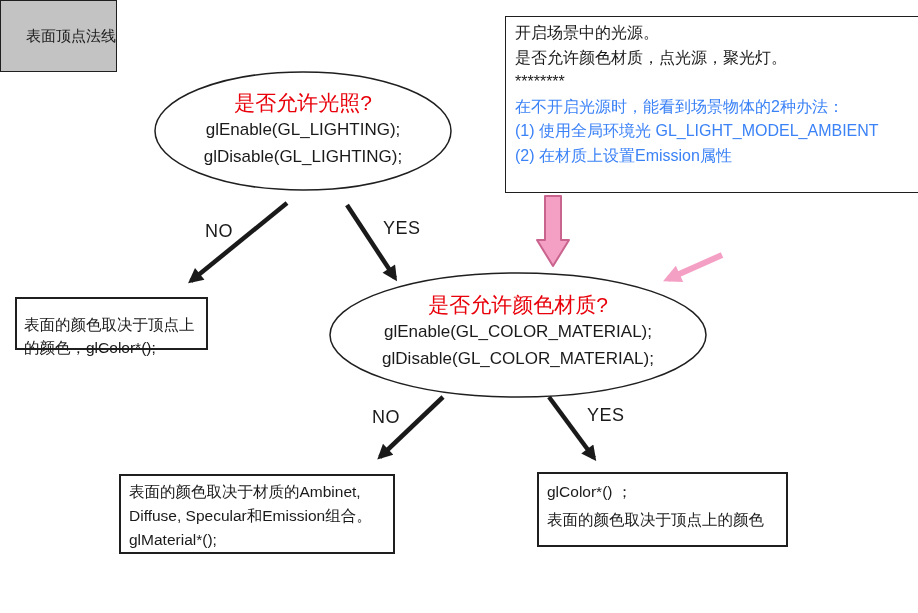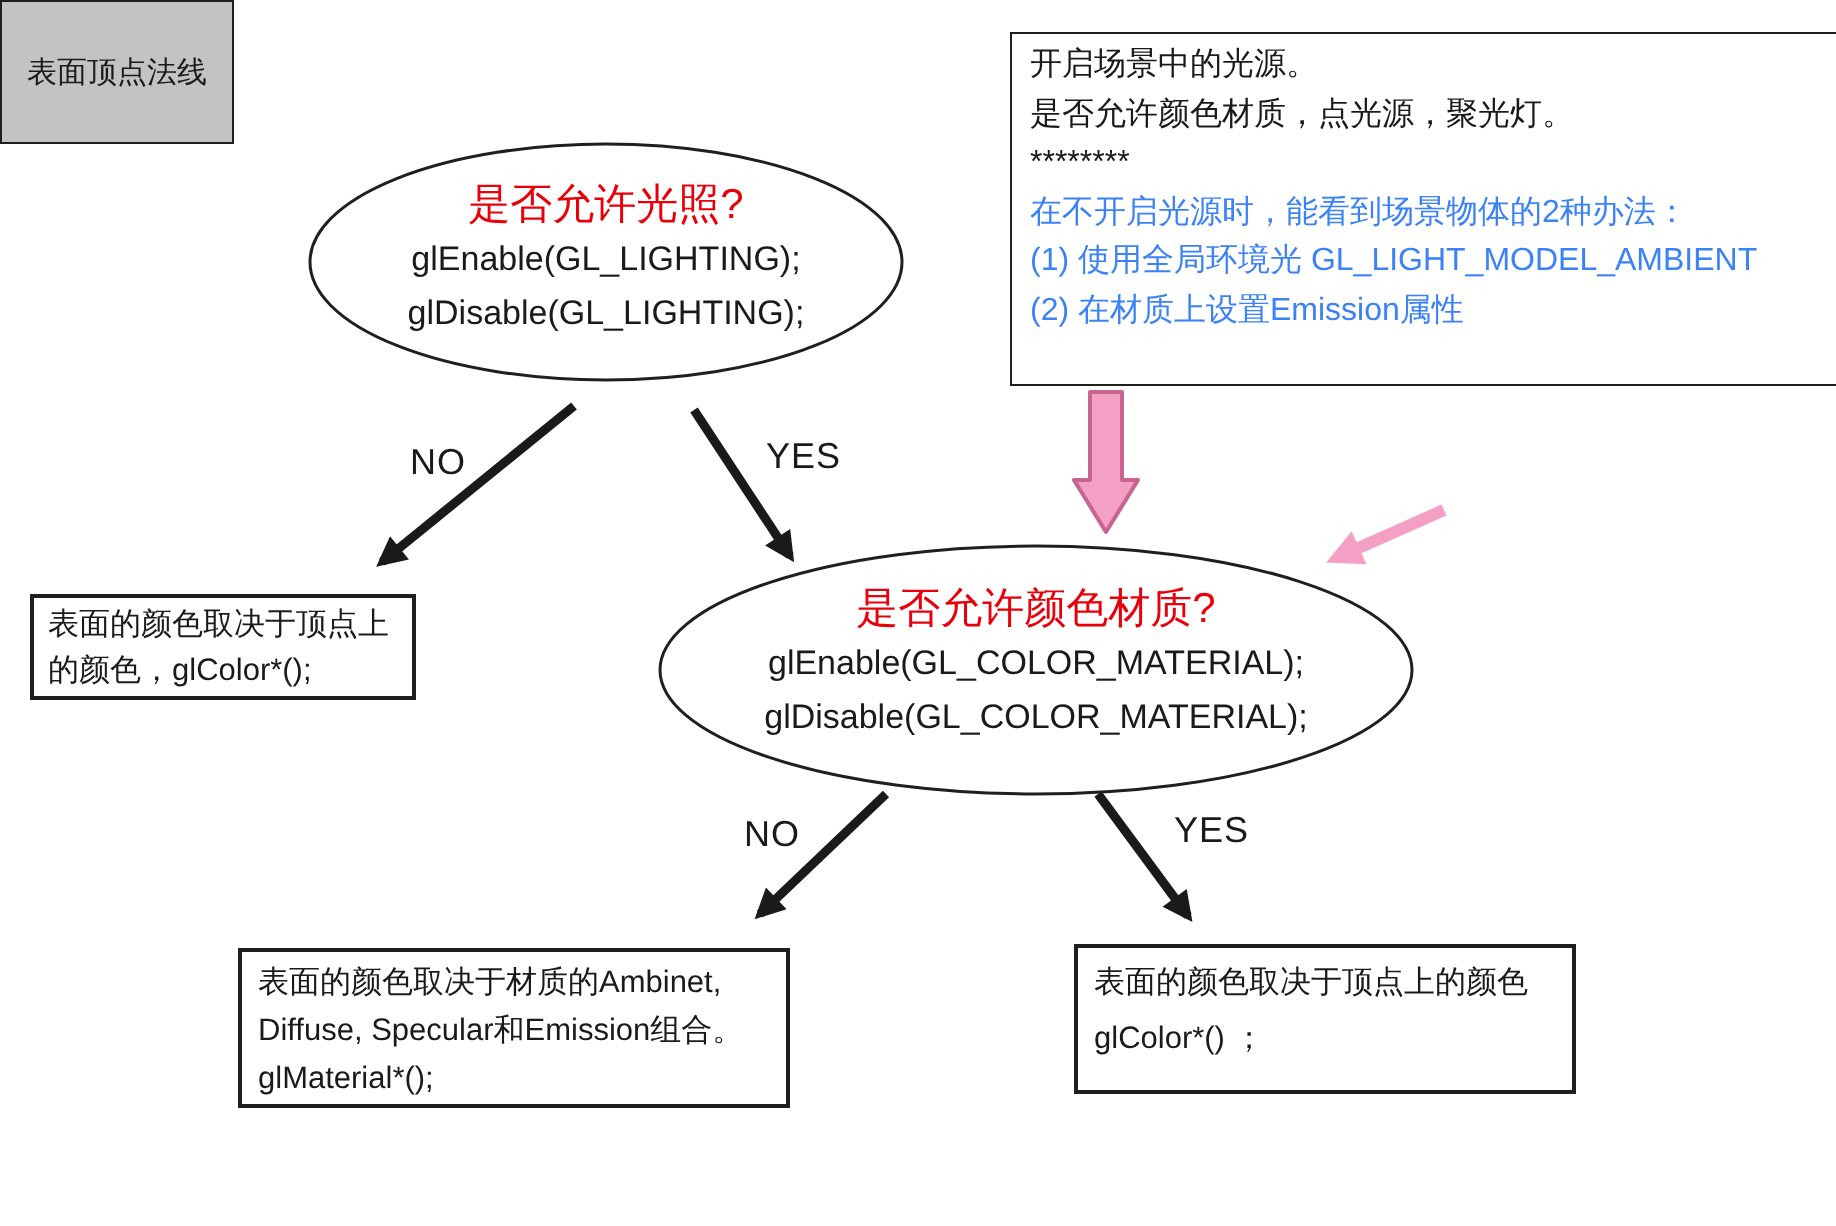--- a/index.html
+++ b/index.html
@@ -10,33 +10,33 @@
   #arrow-layer{position:absolute;left:0;top:0;width:918px;height:613px;}
   .txt-box{position:absolute;background:#ffffff;border:2px solid #1f1f1f;box-sizing:border-box;}
   .txt-box .line{white-space:nowrap;}
   #info-box{
     left:505px;top:16px;width:482px;height:177px;border-width:1.5px;
     padding:4px 9px;font-size:16px;line-height:24.5px;
   }
   #info-box .blue{color:#3b82f6;}
   #vertex-color-box{
     left:15px;top:297px;width:193px;height:53px;
-    padding:2px 7px;font-size:15.5px;line-height:23px;
+    padding:14px 7px;font-size:15.5px;line-height:23px;
   }
   #material-box{
     left:119px;top:474px;width:276px;height:80px;
     padding:4px 8px;font-size:15.5px;line-height:24px;
   }
   #vertex-color-box2{
     left:537px;top:472px;width:251px;height:75px;
     padding:4px 8px;font-size:15.5px;line-height:28px;
   }
   #normal-box{
     left:720px;top:222px;width:115px;height:70px;background:#c3c3c3;
-    display:flex;align-items:center;justify-content:center;
+    display:flex;align-items:center;justify-content:flex-end;
     font-size:15px;border:1.5px solid #1f1f1f;
   }
   .ellipse-content{
     position:absolute;text-align:center;line-height:27px;font-size:17px;
   }
   #lighting-content{left:155px;top:89px;width:296px;}
   #color-material-content{left:330px;top:291px;width:376px;}
   .q-title{color:#e8000a;font-size:21px;}
   .branch-label{position:absolute;font-size:18px;letter-spacing:0.5px;text-align:right;}
   #label-lighting-no{left:205px;top:221px;}
@@ -102,21 +102,21 @@
     <div class="line">的颜色，glColor*();</div>
   </div>
 
   <div class="txt-box" id="material-box">
     <div class="line">表面的颜色取决于材质的Ambinet,</div>
     <div class="line">Diffuse, Specular和Emission组合。</div>
     <div class="line">glMaterial*();</div>
   </div>
 
   <div class="txt-box" id="vertex-color-box2">
+    <div class="line">glColor*() ；</div>
     <div class="line">表面的颜色取决于顶点上的颜色</div>
-    <div class="line">glColor*() ；</div>
   </div>
 
   <div id="normal-box">
     <span>表面顶点法线</span>
   </div>
 
 </div>
 
 </body></html>

